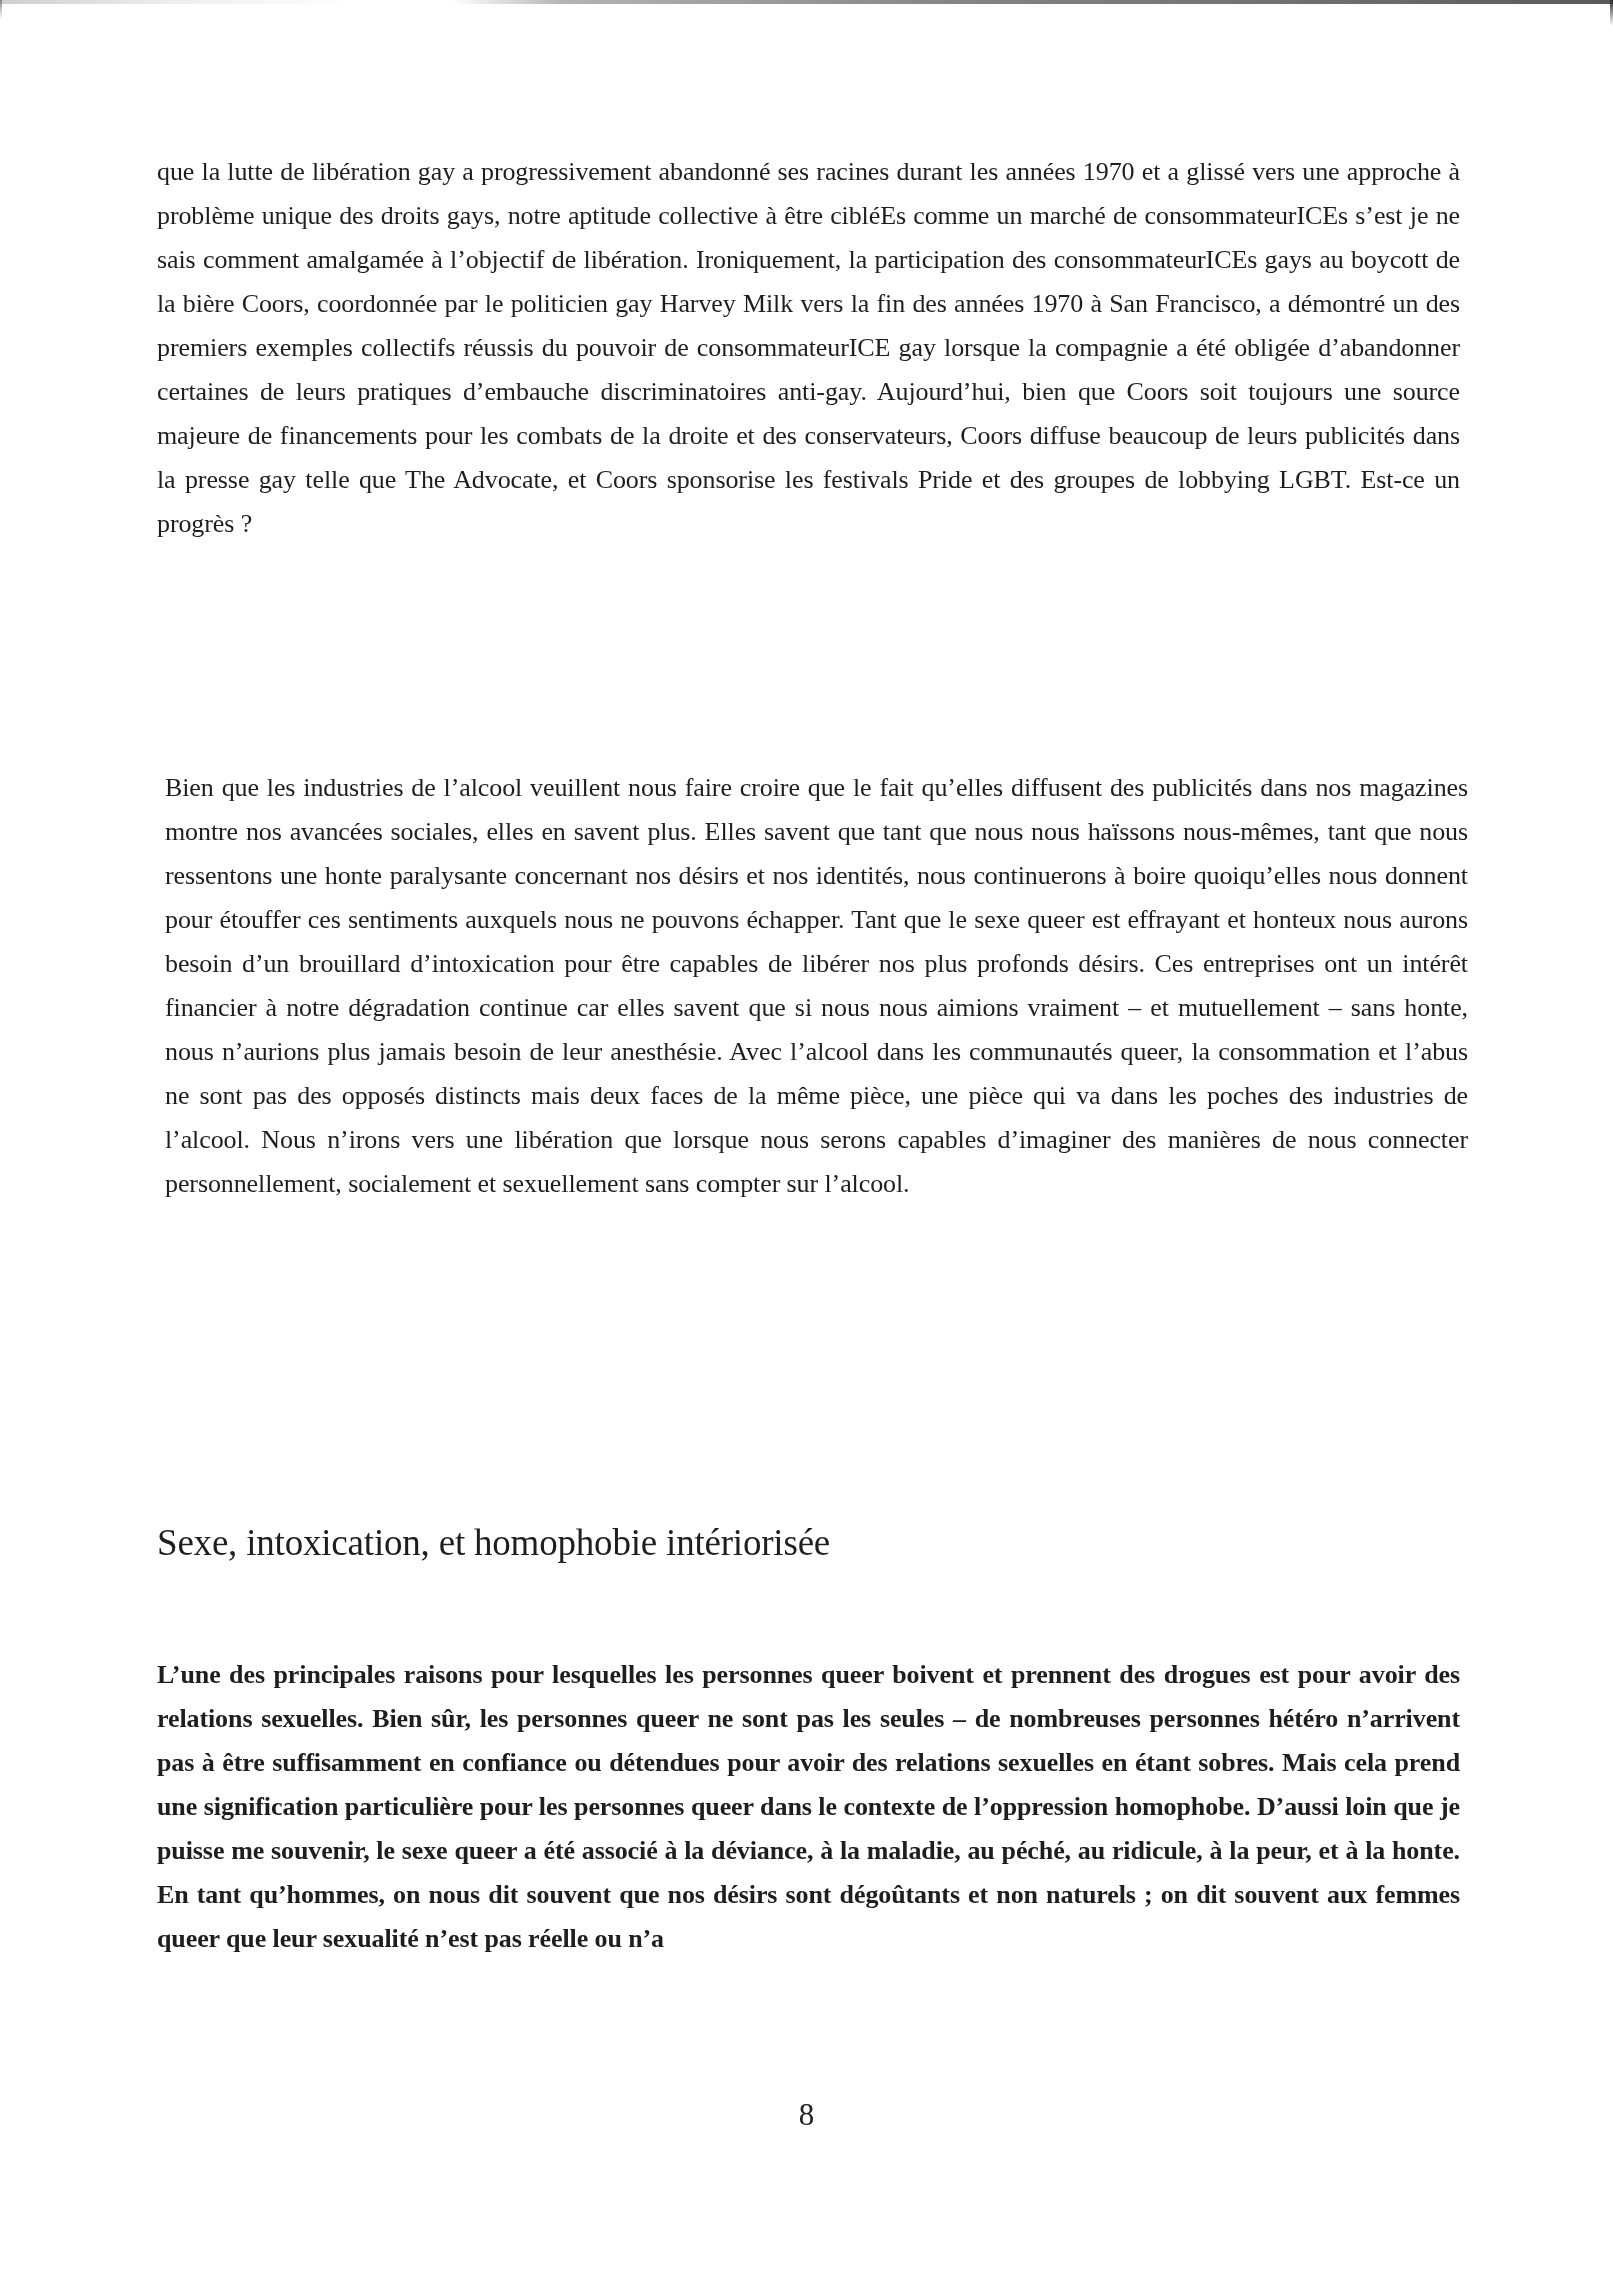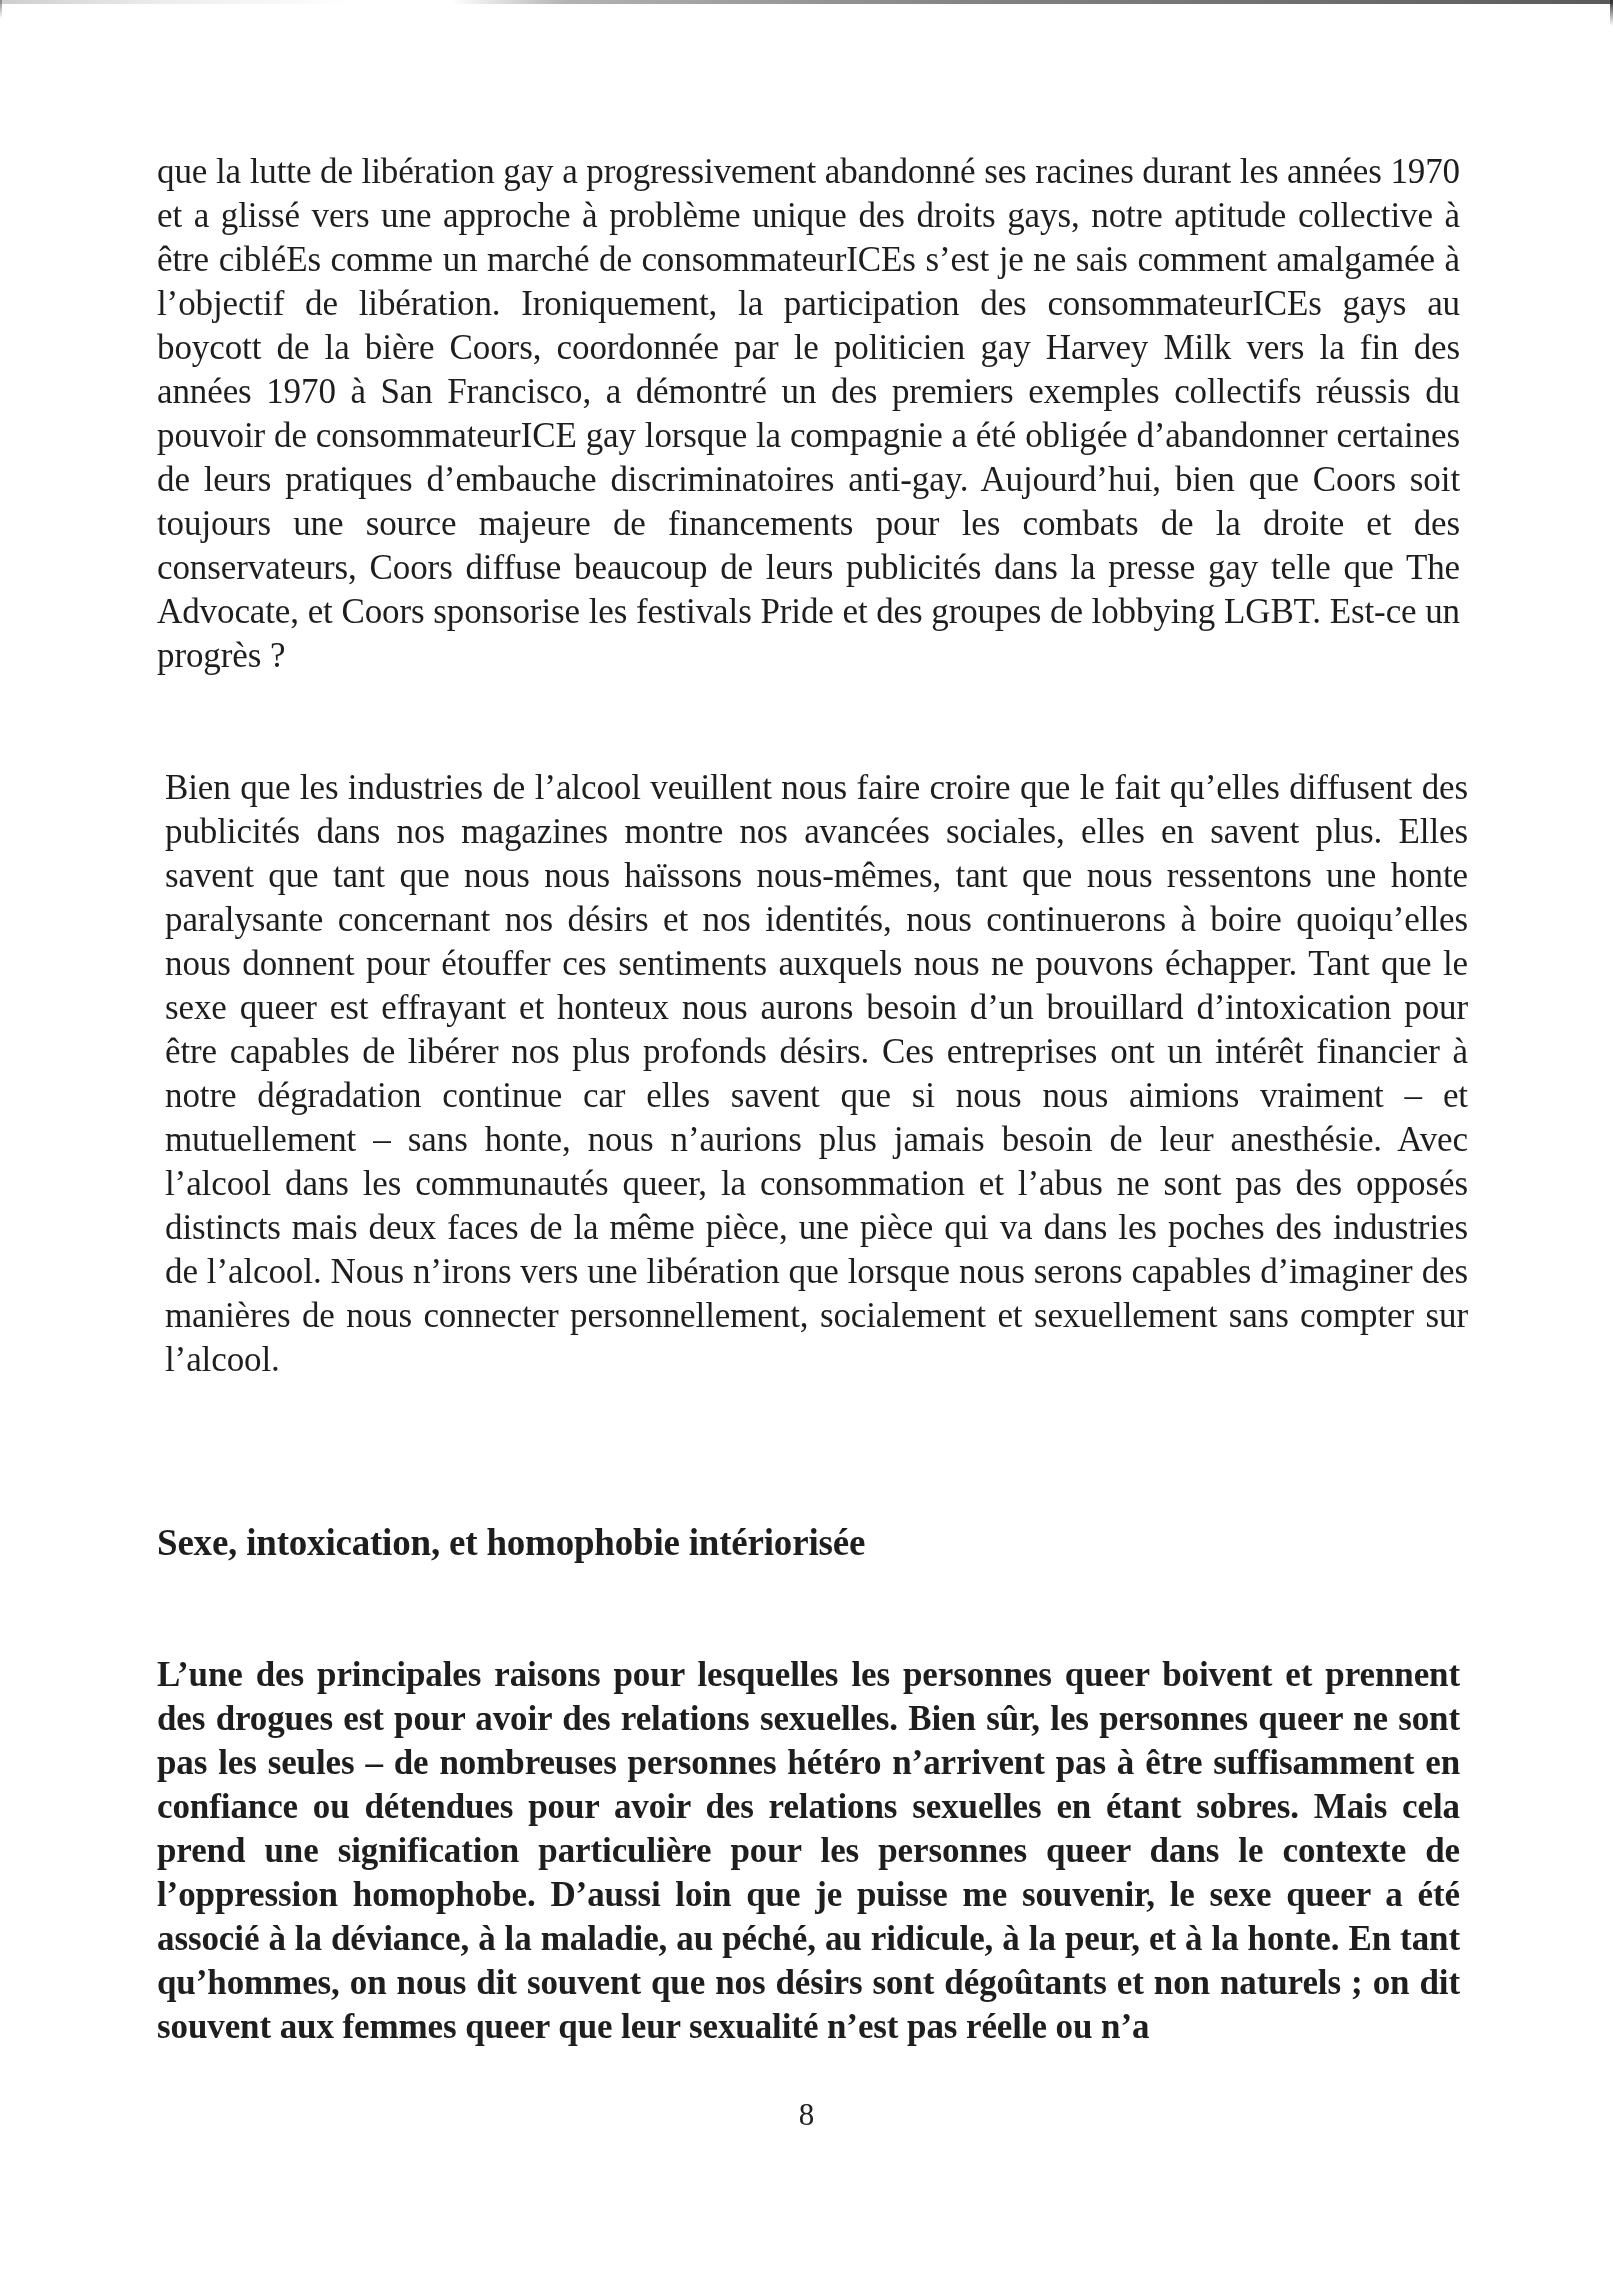--- a/index.html
+++ b/index.html
@@ -34,34 +34,34 @@
       width: 1.8px; height: 18.5px;
       background: linear-gradient(to bottom, #888, rgba(255,255,255,0));
     }
     .page {
       position: absolute;
       left: 157px;
       top: 150px;
       width: 1303px;
     }
     .para {
-      font-size: 35px;
+      font-size: 26px;
       line-height: 44px;
       text-align: justify;
       margin: 0;
       letter-spacing: -0.1px;
     }
     .para-1 { position: absolute; top: 0; left: 0; width: 1303px; }
     .para-2 { position: absolute; top: 616px; left: 8px; width: 1303px; }
     .heading {
       position: absolute;
       top: 1371px;
       left: 0;
       font-size: 37px;
-      font-weight: bold;
+      font-weight: normal;
       margin: 0;
       letter-spacing: -0.2px;
     }
     .para-3 { position: absolute; top: 1503px; left: 0; width: 1303px; font-weight: bold; }
     .page-number {
       position: absolute;
       left: 0;
       width: 1613px;
       top: 2097px;
       text-align: center;

